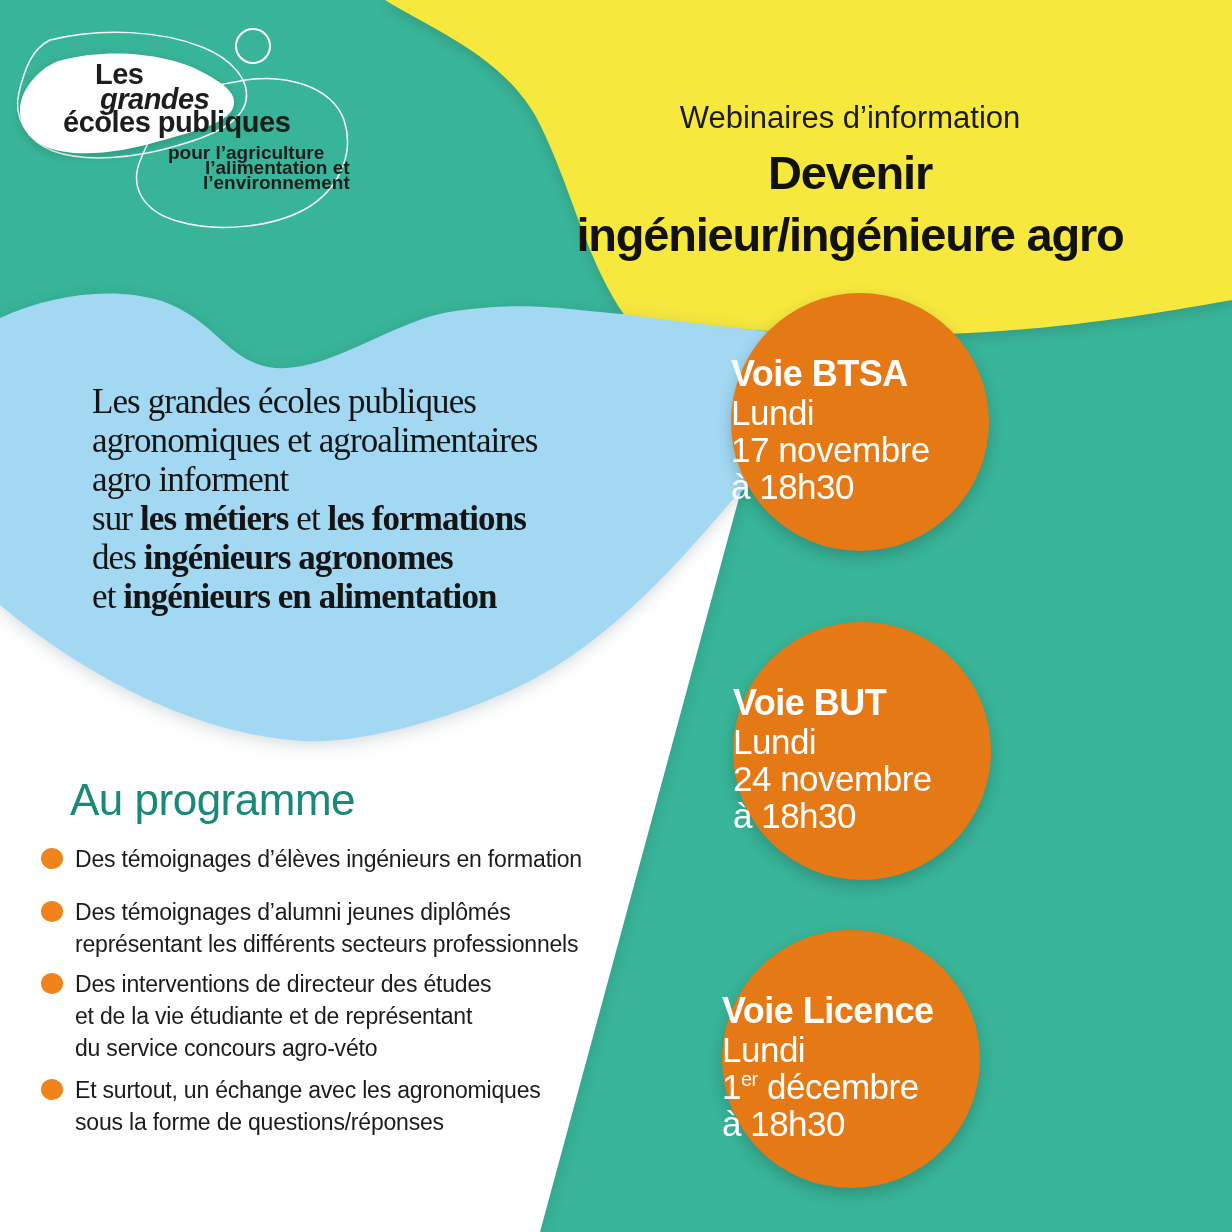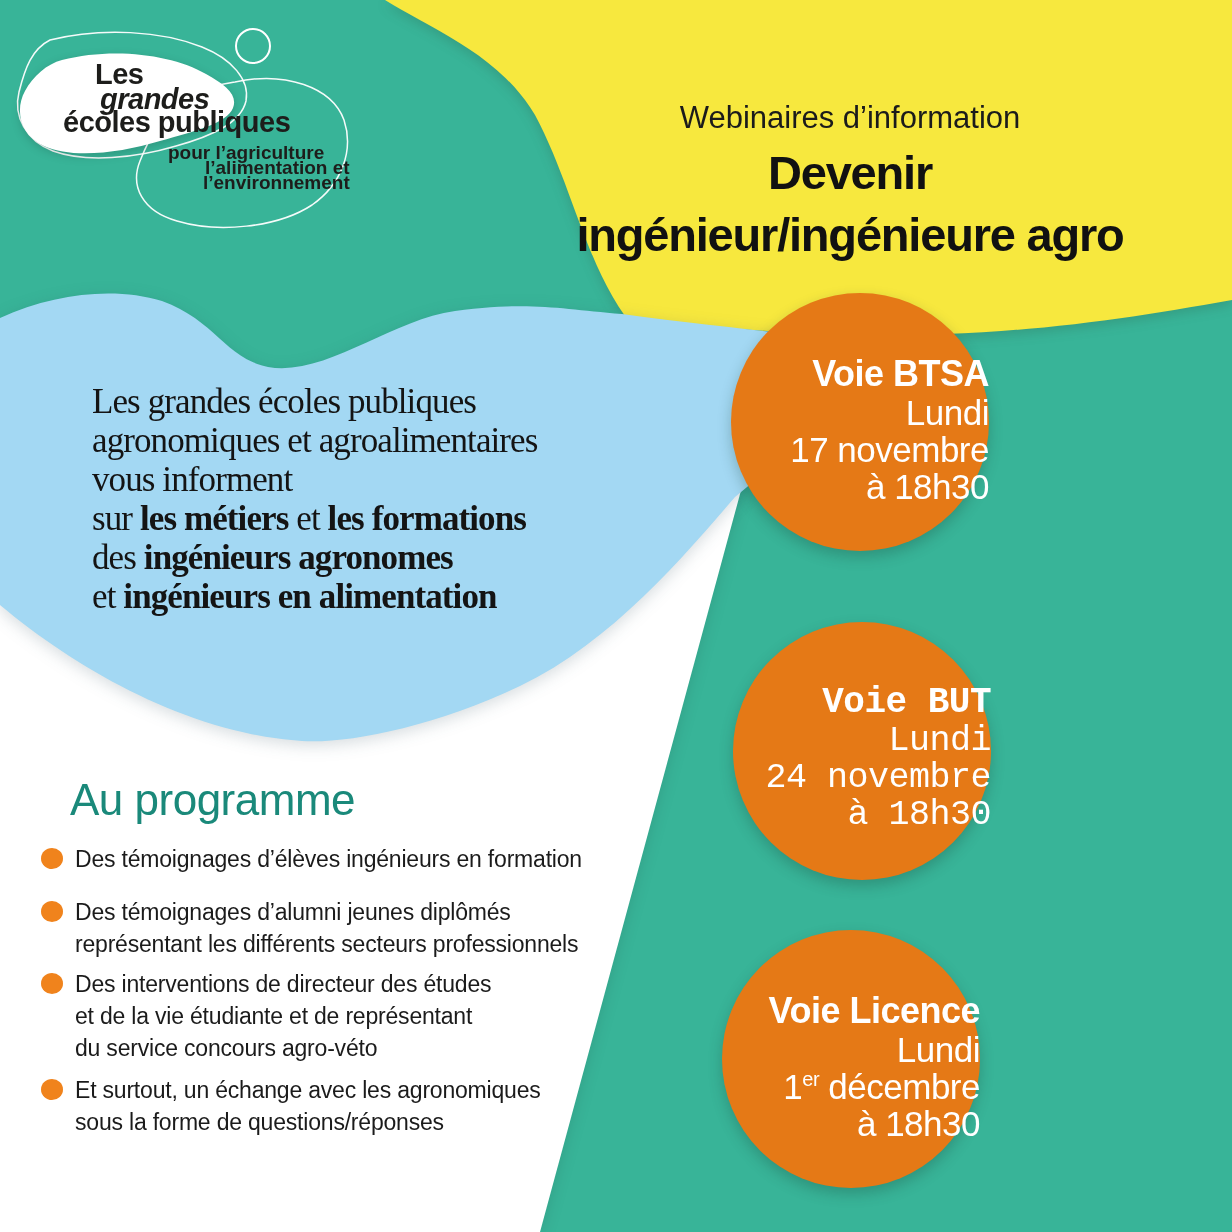--- a/index.html
+++ b/index.html
@@ -37,24 +37,24 @@
   
   .programme-heading{position:absolute;left:70px;top:775px;font-size:44px;
     color:#1A897A;letter-spacing:-0.5px;white-space:nowrap;}
   .bullet-item{position:absolute;left:41px;padding-left:34px;font-size:23px;
     line-height:32px;color:#1b1b1b;letter-spacing:-0.2px;white-space:nowrap;}
   .bullet-dot{position:absolute;left:0;top:5px;width:22px;height:21px;border-radius:50%;background:#F0831C;}
   .bi-1{top:843px;} .bi-2{top:896px;} .bi-3{top:968px;} .bi-4{top:1074px;}
 
   
   .session{position:absolute;width:258px;height:258px;border-radius:50%;background:#E57916;
-    color:#ffffff;display:flex;flex-direction:column;align-items:flex-end;justify-content:center;
+    color:#ffffff;display:flex;flex-direction:column;align-items:flex-start;justify-content:center;
     text-align:center;padding-top:14px;box-sizing:border-box;
     box-shadow:0 6px 14px rgba(25,60,50,0.28);}
-  .s1{left:731px;top:293px;} .s2{left:733px;top:622px;font-family:Liberation Mono, monospace;} .s3{left:722px;top:930px;}
+  .s1{left:731px;top:293px;} .s2{left:733px;top:622px;} .s3{left:722px;top:930px;}
   .session-title{font-size:36px;font-weight:bold;line-height:40px;letter-spacing:-0.5px;white-space:nowrap;}
   .session-line{font-size:35px;line-height:37px;letter-spacing:-0.5px;white-space:nowrap;}
   .session-line sup{font-size:20px;line-height:0;vertical-align:super;}
 </style>
 </head>
 <body>
 
 <div class="poster">
 
   <svg class="bg" viewBox="0 0 1232 1232">
@@ -79,21 +79,21 @@
 
   <div class="kicker">Webinaires d’information</div>
   <div class="main-title">
     <div>Devenir</div>
     <div>ingénieur/ingénieure agro</div>
   </div>
 
   <div class="intro">
     <div><span>Les grandes écoles publiques</span></div>
     <div><span>agronomiques et agroalimentaires</span></div>
-    <div><span>vous informent</span></div>
+    <div><span>agro informent</span></div>
     <div><span>sur </span><span class="b">les métiers</span><span> et </span><span class="b">les formations</span></div>
     <div><span>des </span><span class="b">ingénieurs agronomes</span></div>
     <div><span>et </span><span class="b">ingénieurs en alimentation</span></div>
   </div>
 
   <div class="programme-heading">Au programme</div>
 
   <div class="bullet-item bi-1">
     <span class="bullet-dot"></span>
     <div>Des témoignages d’élèves ingénieurs en formation</div>

